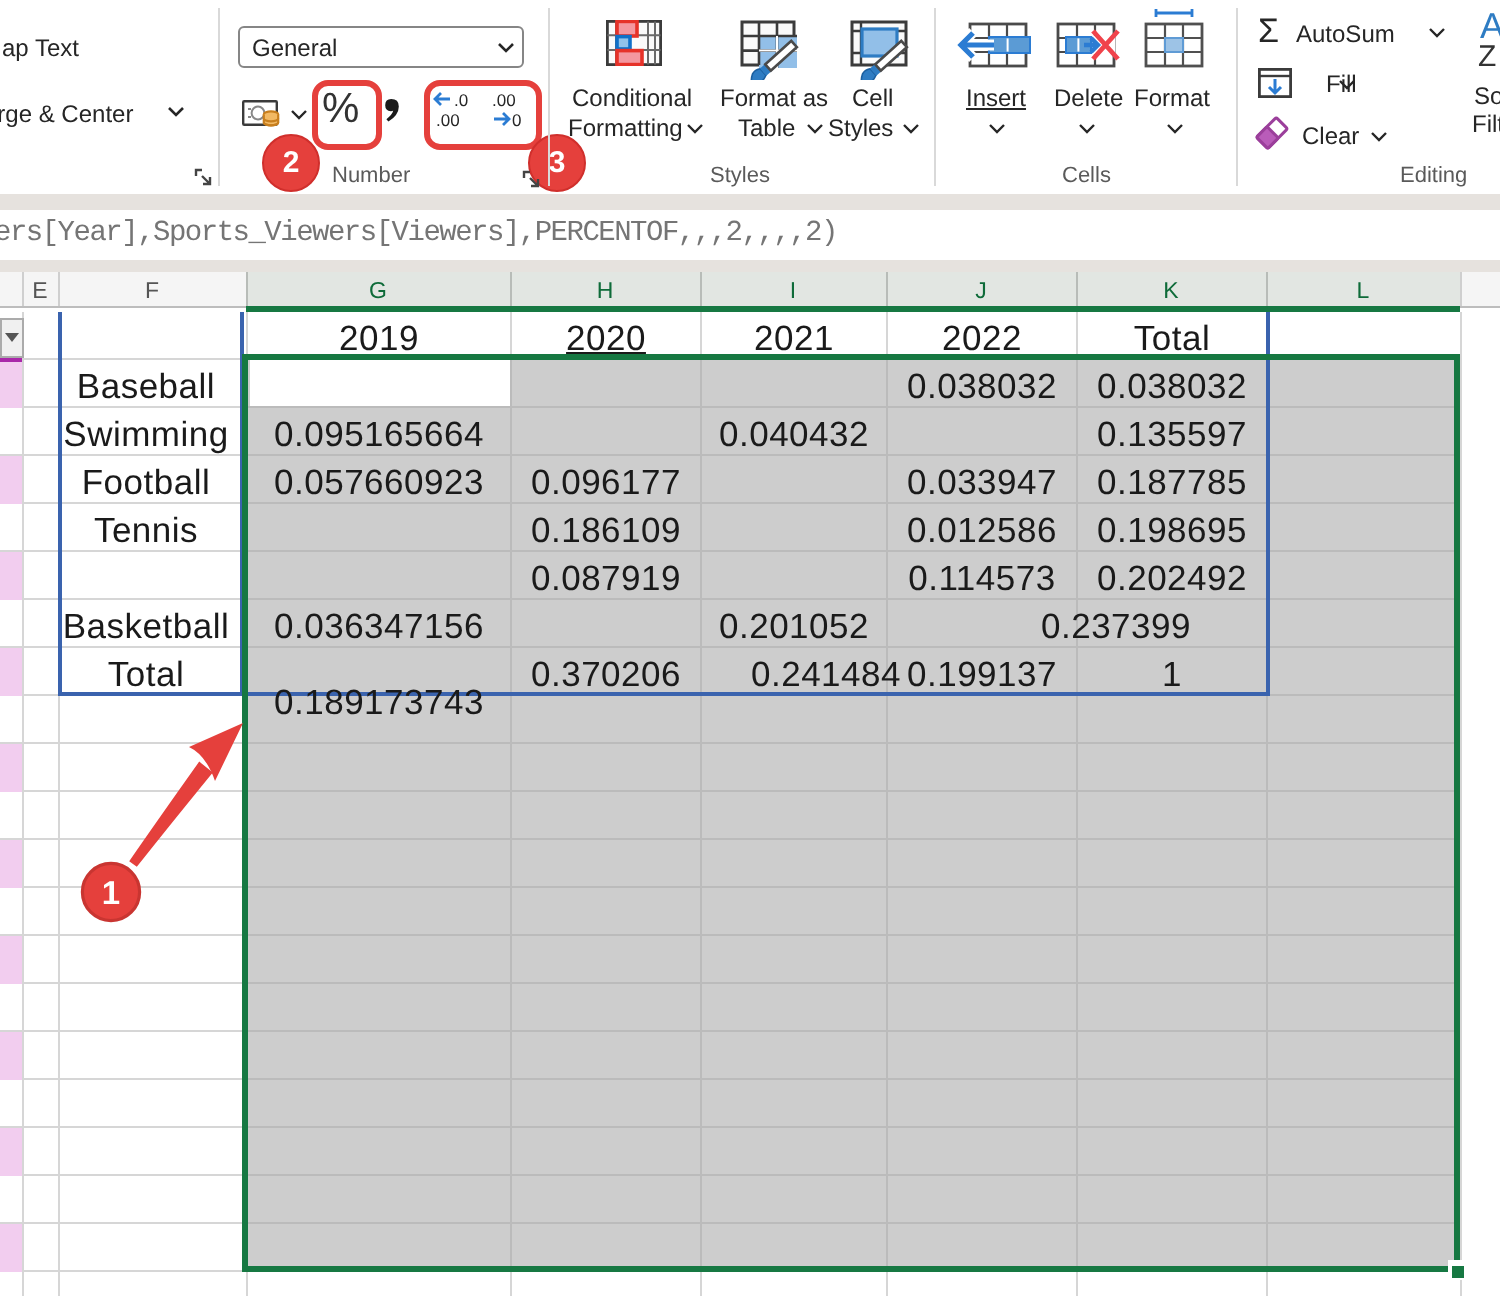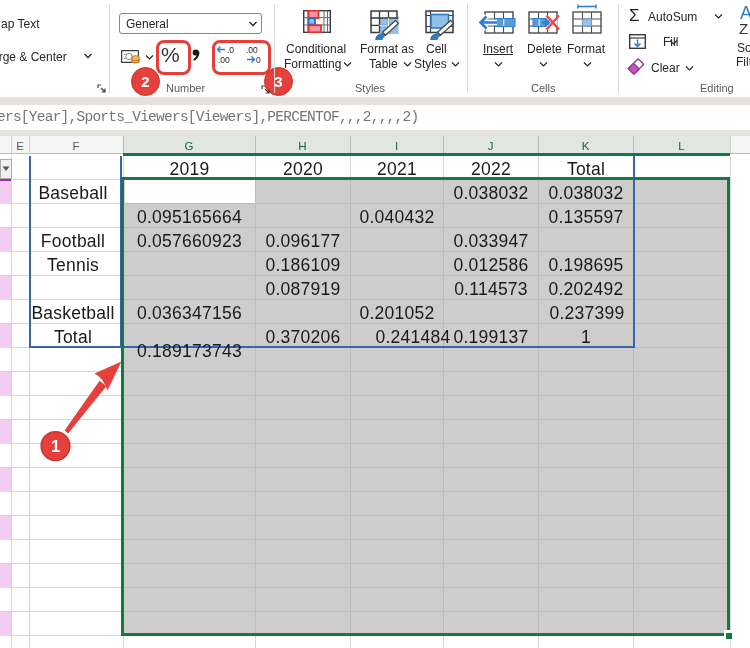--- a/index.html
+++ b/index.html
@@ -282,48 +282,50 @@
   <div class="abs" style="left:29px;top:190px;width:606px;height:2px;background:#3a63ae;"></div>
 
   <div class="abs" style="left:121px;top:21px;width:609px;height:3px;background:#167842;"></div>
   <div class="abs" style="left:121px;top:21px;width:3px;height:459px;background:#167842;"></div>
   <div class="abs" style="left:727px;top:21px;width:3px;height:453px;background:#167842;"></div>
   <div class="abs" style="left:121px;top:477px;width:603px;height:3px;background:#167842;"></div>
   <div class="abs" style="left:724px;top:474px;width:10px;height:10px;background:#fff;"></div>
   <div class="abs" style="left:726px;top:477px;width:6px;height:6px;background:#167842;"></div>
 
   <div class="cellnum" style="left:124px;top:0;width:131px;">2019</div>
-  <div class="cellnum" style="left:256px;top:0;width:94px;">2020</div>
+  <div class="cellnum" style="left:256px;top:0;width:94px;text-decoration:underline;">2020</div>
   <div class="cellnum" style="left:351px;top:0;width:92px;">2021</div>
   <div class="cellnum" style="left:444px;top:0;width:94px;">2022</div>
   <div class="cellnum" style="left:539px;top:0;width:94px;">Total</div>
 
   <div class="cellnum" style="left:28px;top:24px;width:90px;">Baseball</div>
+  <div class="cellnum" style="left:28px;top:48px;width:90px;">Swimming</div>
   <div class="cellnum" style="left:28px;top:72px;width:90px;text-align:center;">Football</div>
   <div class="cellnum" style="left:28px;top:96px;width:90px;">Tennis</div>
   <div class="cellnum" style="left:28px;top:144px;width:90px;">Basketball</div>
   <div class="cellnum" style="left:28px;top:168px;width:90px;">Total</div>
 
   <div class="cellnum" style="left:444px;top:24px;width:94px;">0.038032</div>
   <div class="cellnum" style="left:539px;top:24px;width:94px;">0.038032</div>
   <div class="cellnum" style="left:124px;top:48px;width:131px;">0.095165664</div>
   <div class="cellnum" style="left:351px;top:48px;width:92px;">0.040432</div>
   <div class="cellnum" style="left:539px;top:48px;width:94px;">0.135597</div>
   <div class="cellnum" style="left:124px;top:72px;width:131px;">0.057660923</div>
   <div class="cellnum" style="left:256px;top:72px;width:94px;">0.096177</div>
   <div class="cellnum" style="left:444px;top:72px;width:94px;">0.033947</div>
+  <div class="cellnum" style="left:539px;top:72px;width:94px;">0.187785</div>
   <div class="cellnum" style="left:256px;top:96px;width:94px;">0.186109</div>
   <div class="cellnum" style="left:444px;top:96px;width:94px;">0.012586</div>
   <div class="cellnum" style="left:539px;top:96px;width:94px;">0.198695</div>
   <div class="cellnum" style="left:256px;top:120px;width:94px;">0.087919</div>
   <div class="cellnum" style="left:444px;top:120px;width:94px;">0.114573</div>
   <div class="cellnum" style="left:539px;top:120px;width:94px;">0.202492</div>
   <div class="cellnum" style="left:124px;top:144px;width:131px;">0.036347156</div>
   <div class="cellnum" style="left:351px;top:144px;width:92px;">0.201052</div>
-  <div class="cellnum" style="left:540px;top:144px;width:94px;">0.237399</div>
+  <div class="cellnum" style="left:511px;top:144px;width:94px;">0.237399</div>
   <div class="cellnum" style="left:124px;top:168px;width:131px;margin-top:14px;">0.189173743</div>
   <div class="cellnum" style="left:256px;top:168px;width:94px;">0.370206</div>
   <div class="cellnum" style="left:367px;top:168px;width:92px;">0.241484</div>
   <div class="cellnum" style="left:444px;top:168px;width:94px;">0.199137</div>
   <div class="cellnum" style="left:539px;top:168px;width:94px;">1</div>
 </div>
 
 <svg class="abs" style="left:30px;top:350px;" width="110" height="120" viewBox="0 0 110 120">
   <path d="M34.6 80.6 Q48.5 60.5 69.6 30.8 L76.4 36.2 Q52.5 65.5 38.4 83.4 Z" fill="#e5403c"></path>
   <path d="M91.5 11.5 L64.5 23.5 Q73 27.5 77.5 40.5 Z" fill="#e5403c"></path>

